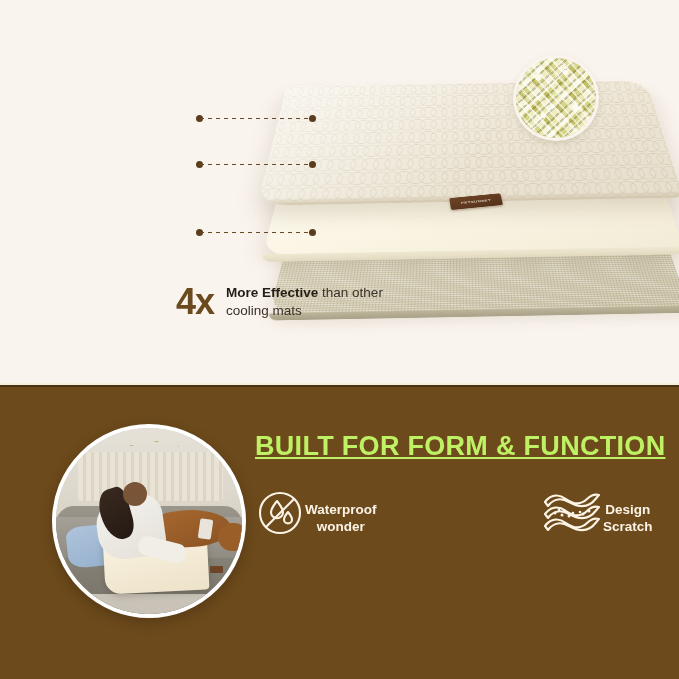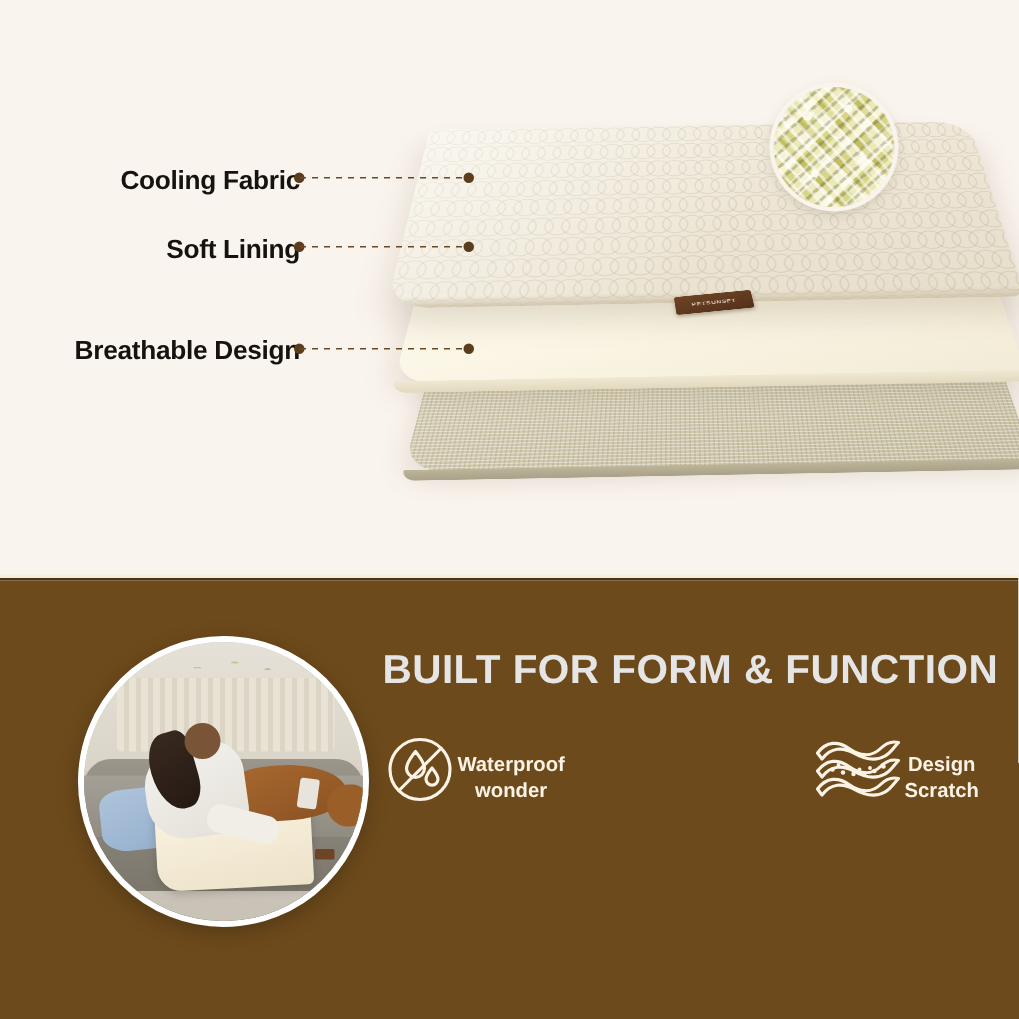--- a/index.html
+++ b/index.html
@@ -250,23 +250,24 @@
     background:linear-gradient(160deg,#3A2A20,#241913);
     border-radius:50% 30% 40% 60%;transform:rotate(-16deg);}
   .ph-jeans{position:absolute;left:6%;bottom:26%;width:32%;height:22%;
     background:linear-gradient(160deg,#AFC4DC,#93AECB);
     border-radius:26% 36% 20% 30%;transform:rotate(-6deg);}
 
   
   .bf-heading{
     position:absolute;left:255px;top:44px;width:400px;
     text-align:center;
-    color:#e5e5e5;
+    color:#bef264;
     font-size:27px;font-weight:800;letter-spacing:0.3px;
     white-space:nowrap;
+    text-decoration:underline;
   }
 
   
   .features{
     position:absolute;left:255px;top:95px;width:406px;
     display:flex;justify-content:space-between;
   }
   .feature{
     width:120px;display:flex;align-items:center;
   }
@@ -297,42 +298,43 @@
       <div class="brand-tag">
         <span>PETSUNSET</span>
       </div>
 
       <div class="weave-inset">
         <div class="fibers"></div>
         <div class="flecks"></div>
       </div>
     </div>
 
-    <div class="labels">
-      <div class="label-row r1">Cooling Fabric</div>
-      <div class="label-row r2">Soft Lining</div>
-      <div class="label-row r3">Breathable Design</div>
-    </div>
 
     <div class="connector c1">
       <div class="dot start"></div>
       <div class="dash"></div>
       <div class="dot end"></div>
     </div>
     <div class="connector c2">
       <div class="dot start"></div>
       <div class="dash"></div>
       <div class="dot end"></div>
     </div>
     <div class="connector c3">
       <div class="dot start"></div>
       <div class="dash"></div>
       <div class="dot end"></div>
     </div>
 
+    <div class="claim">
+      <div class="big">4x</div>
+      <div class="txt">
+        <b>More Effective</b><span> than other cooling mats</span>
+      </div>
+    </div>
   </div>
 
   <div class="divider"></div>
 
   <div class="bottom-section">
 
     <div class="photo-circle">
       <div class="scene">
         <div class="ph-wall"></div>
         <div class="ph-panel"></div>

